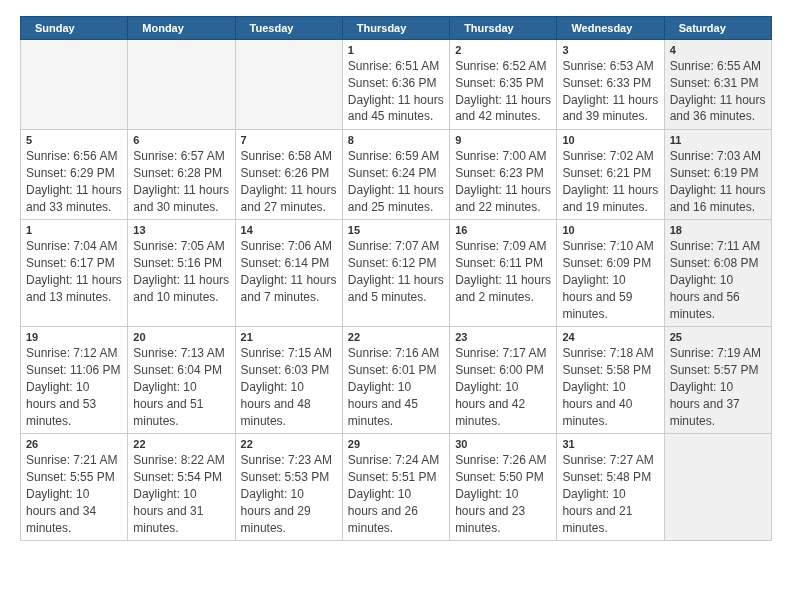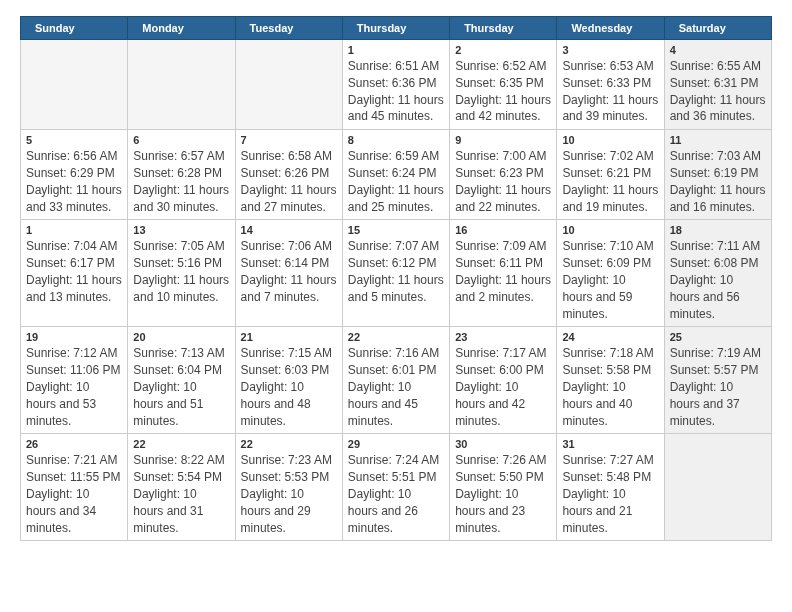--- a/index.html
+++ b/index.html
@@ -303,21 +303,21 @@
             <div class="day-info">Sunrise: 7:19 AM
 Sunset: 5:57 PM
 Daylight: 10 hours
 and 37 minutes.</div>
           </td>
         </tr>
         <tr>
           <td class="last-row">
             <span class="day-num">26</span>
             <div class="day-info">Sunrise: 7:21 AM
-Sunset: 11:55 PM
+Sunset: 5:55 PM
 Daylight: 10 hours
 and 34 minutes.</div>
           </td>
           <td class="last-row">
             <span class="day-num">22</span>
             <div class="day-info">Sunrise: 8:22 AM
 Sunset: 5:54 PM
 Daylight: 10 hours
 and 31 minutes.</div>
           </td>

